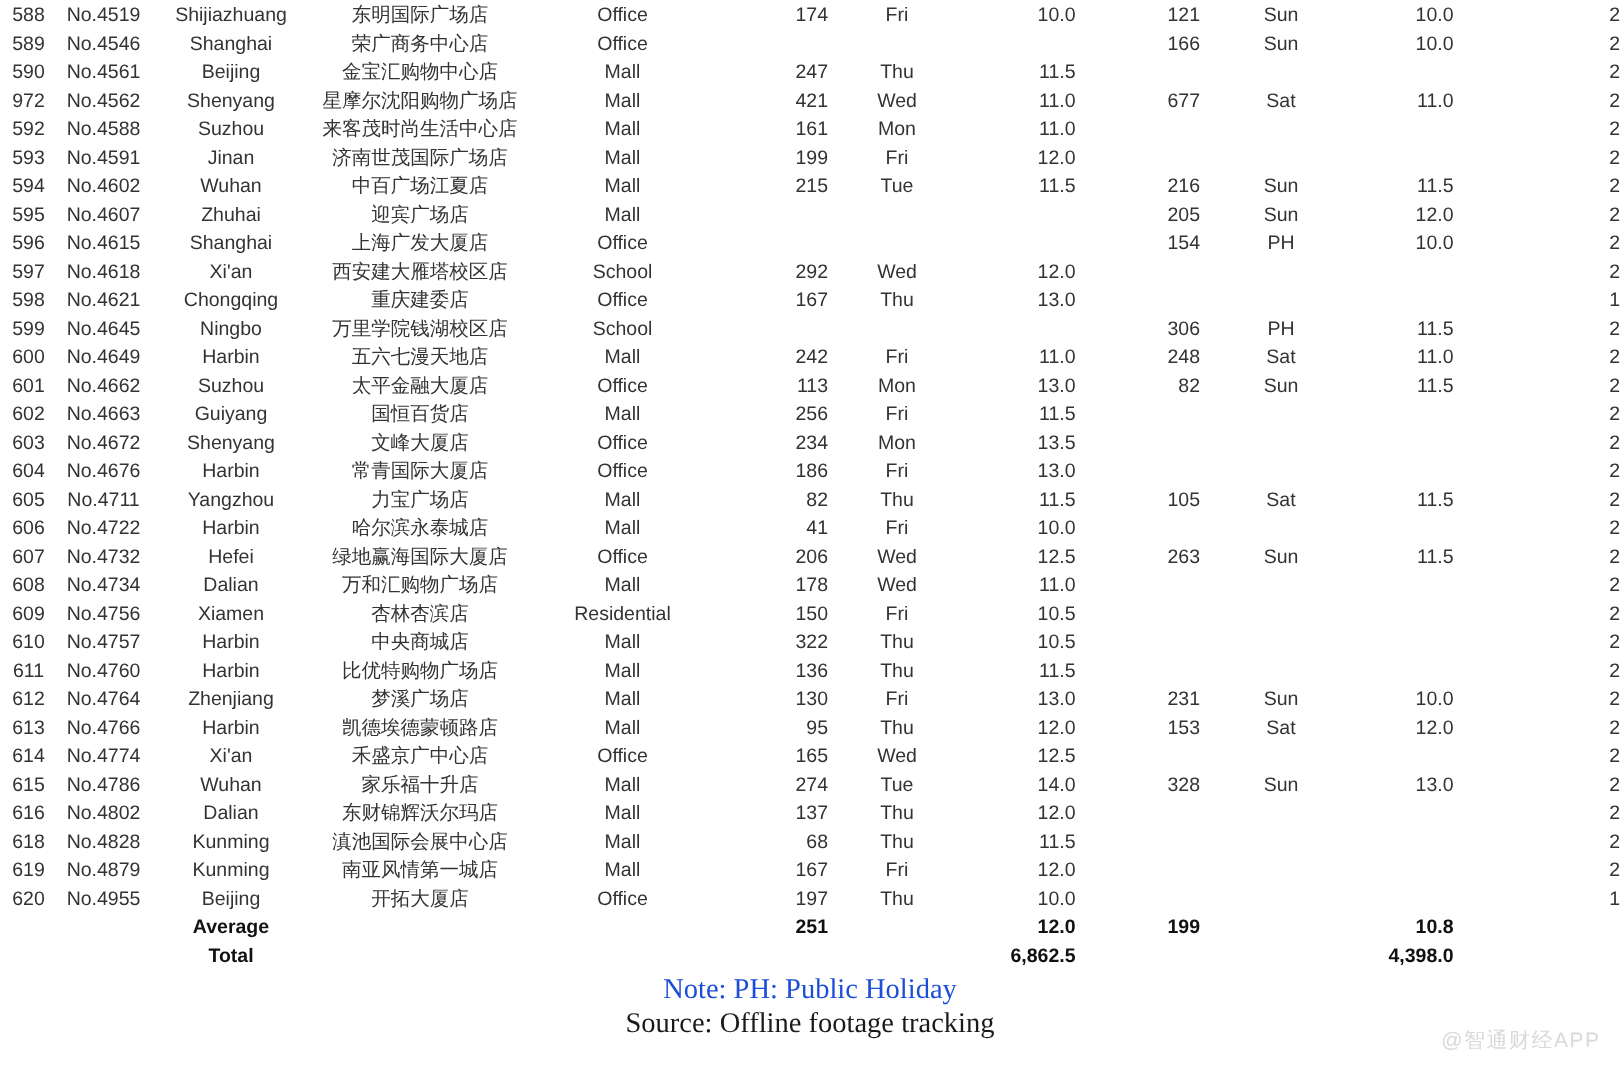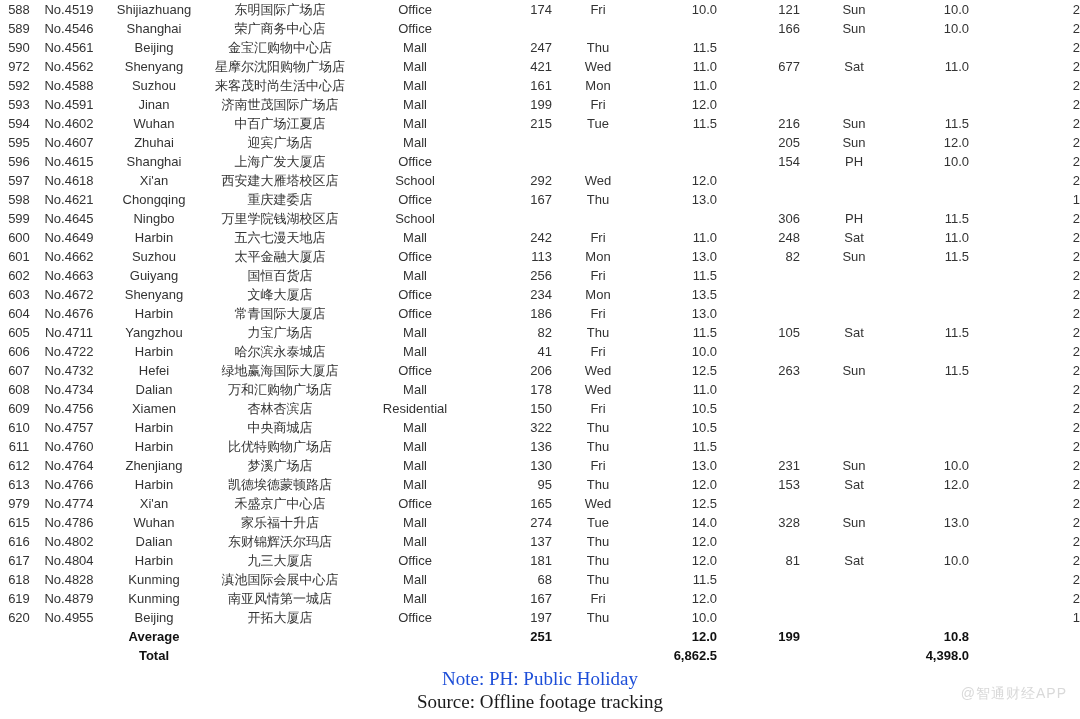--- a/index.html
+++ b/index.html
@@ -431,21 +431,21 @@
           <td class="c-type">Mall</td>
           <td class="num">95</td>
           <td class="c-d1">Thu</td>
           <td class="num">12.0</td>
           <td class="num">153</td>
           <td class="c-d2">Sat</td>
           <td class="num">12.0</td>
           <td class="num">2</td>
         </tr>
         <tr>
-          <td class="c-idx">979</td>
+          <td class="c-idx">614</td>
           <td class="c-no">No.4774</td>
           <td class="c-city">Xi'an</td>
           <td class="c-name">禾盛京广中心店</td>
           <td class="c-type">Office</td>
           <td class="num">165</td>
           <td class="c-d1">Wed</td>
           <td class="num">12.5</td>
           <td class="num"></td>
           <td class="c-d2"></td>
           <td class="num"></td>
@@ -470,34 +470,20 @@
           <td class="c-no">No.4802</td>
           <td class="c-city">Dalian</td>
           <td class="c-name">东财锦辉沃尔玛店</td>
           <td class="c-type">Mall</td>
           <td class="num">137</td>
           <td class="c-d1">Thu</td>
           <td class="num">12.0</td>
           <td class="num"></td>
           <td class="c-d2"></td>
           <td class="num"></td>
-          <td class="num">2</td>
-        </tr>
-        <tr>
-          <td class="c-idx">617</td>
-          <td class="c-no">No.4804</td>
-          <td class="c-city">Harbin</td>
-          <td class="c-name">九三大厦店</td>
-          <td class="c-type">Office</td>
-          <td class="num">181</td>
-          <td class="c-d1">Thu</td>
-          <td class="num">12.0</td>
-          <td class="num">81</td>
-          <td class="c-d2">Sat</td>
-          <td class="num">10.0</td>
           <td class="num">2</td>
         </tr>
         <tr>
           <td class="c-idx">618</td>
           <td class="c-no">No.4828</td>
           <td class="c-city">Kunming</td>
           <td class="c-name">滇池国际会展中心店</td>
           <td class="c-type">Mall</td>
           <td class="num">68</td>
           <td class="c-d1">Thu</td>

